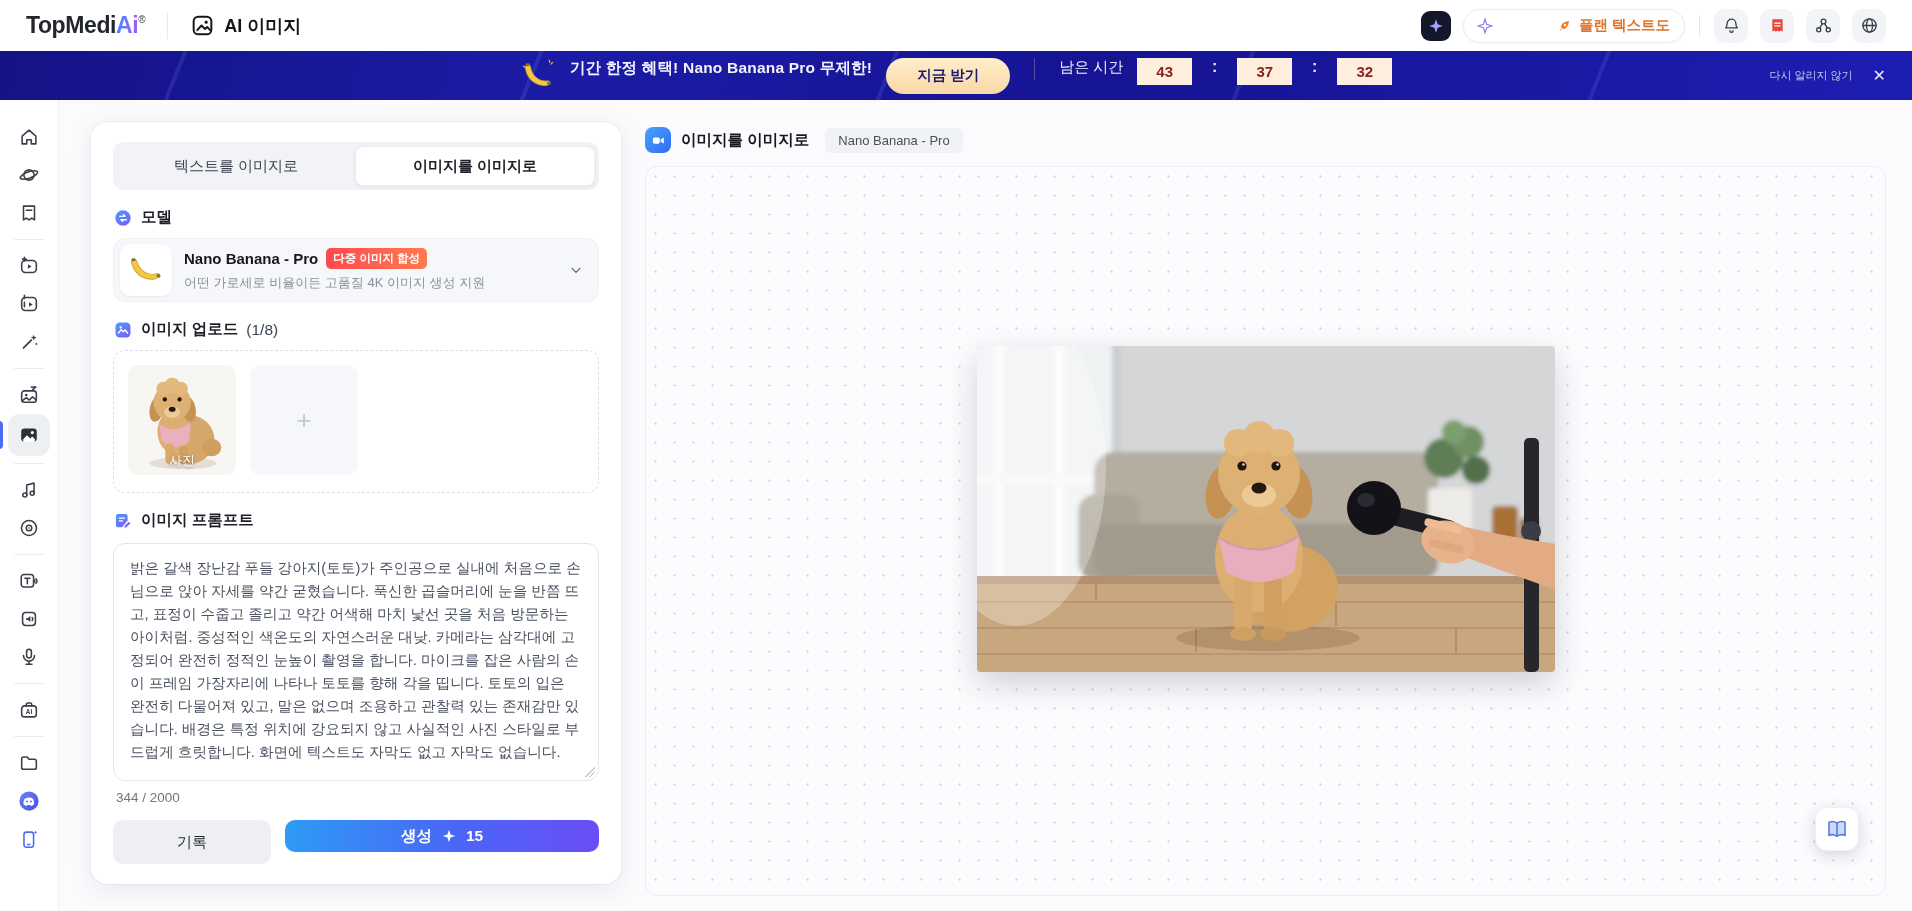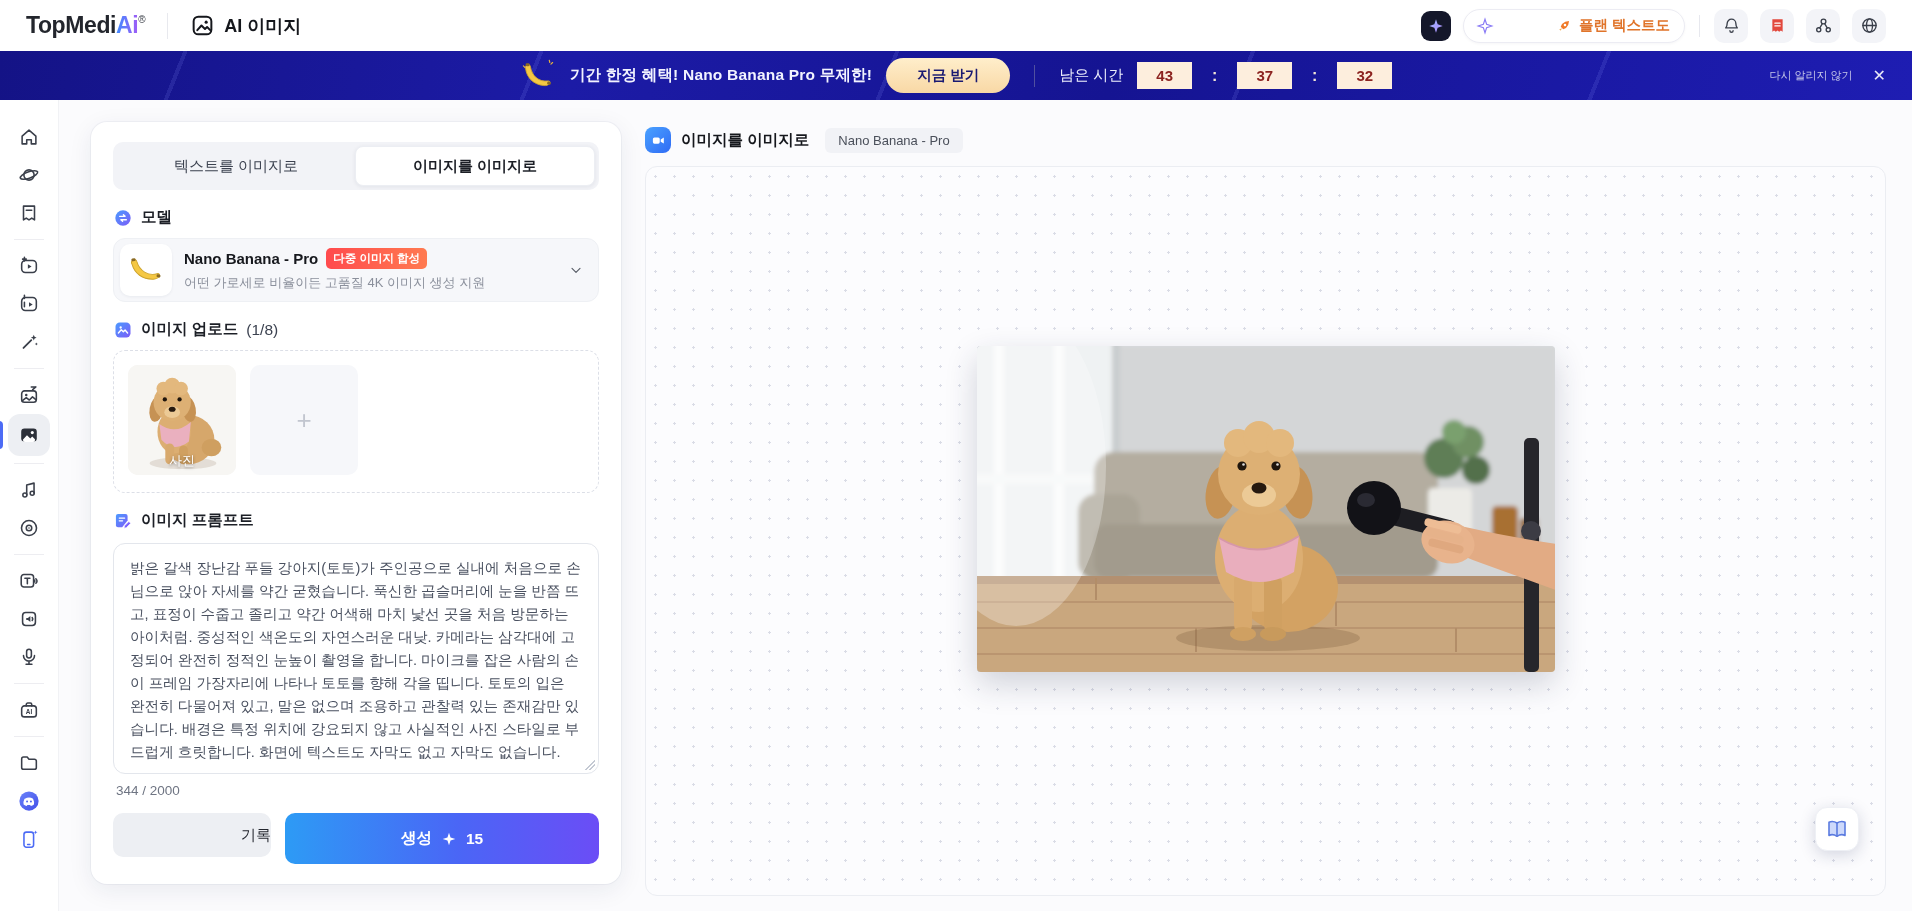--- a/index.html
+++ b/index.html
@@ -18,21 +18,21 @@
   .tb-right { display:flex; align-items:center; gap:12px; }
   .spark-dark { width:30px; height:30px; border-radius:9px; background:#14172a; display:grid; place-items:center; }
   .plan-pill { height:34px; border:1px solid #ececf3; border-radius:17px; background:#fff; display:flex; align-items:center; padding:0 14px 0 12px; gap:62px; box-shadow:0 1px 3px rgba(20,30,60,.04); }
   .plan-label { display:flex; align-items:center; gap:6px; color:#e0742a; font-weight:bold; font-size:14.5px; }
   .tb-sep2 { width:1px; height:22px; background:#e7e8ee; margin:0 2px; }
   .icon-btn { width:34px; height:34px; border-radius:10px; background:#f3f4f8; display:grid; place-items:center; }
 
   
   .promo { position:relative; height:49px; background:linear-gradient(100deg,#141386 0%,#1c1ba6 30%,#151492 58%,#1e1db2 100%); display:flex; align-items:center; justify-content:center; color:#eef0ff; overflow:hidden; }
   .promo::before { content:""; position:absolute; inset:0; background:repeating-linear-gradient(112deg, transparent 0 170px, rgba(140,150,255,.14) 170px 174px, transparent 174px 330px); pointer-events:none; }
-  .promo-center { display:flex; align-items:center; gap:14px; position:relative; }
+  .promo-center { display:flex; gap:14px; position:relative; }
   .promo-text { font-size:15.5px; color:#f2f3ff; font-weight:bold; letter-spacing:.2px; }
   .cta-btn { background:linear-gradient(180deg,#ffeecb,#f8d8a5); color:#1a1a72; font-weight:bold; font-size:14.5px; padding:8px 31px; border-radius:18px; }
   .promo-sep { width:1px; height:22px; background:#50509f; margin:0 10px; }
   .cd-label { font-size:15px; color:#eceefc; }
   .tbox { min-width:29px; height:27px; padding:0 19px; background:#fdeedd; color:#8c2320; font-weight:bold; font-size:15px; border-radius:0; display:grid; place-items:center; }
   .tcolon { color:#f3e8d6; font-weight:bold; margin:0 6px; }
   .promo-right { position:absolute; right:26px; top:0; height:100%; display:flex; align-items:center; gap:20px; }
   .dismiss { color:#c6c7e9; font-size:11px; }
   .close-x { color:#e9e9f7; font-size:16px; line-height:1; }
 
@@ -67,22 +67,22 @@
   .up-thumb { width:108px; height:110px; border-radius:10px; overflow:hidden; position:relative; background:#f3f2ef; flex:none; }
   .up-thumb svg { width:100%; height:100%; display:block; }
   .photo-tag { position:absolute; bottom:5px; left:0; right:0; text-align:center; color:#fff; font-size:13px; text-shadow:0 1px 3px rgba(0,0,0,.5); }
   .up-add { width:108px; height:110px; border-radius:10px; background:#f6f7fa; display:grid; place-items:center; color:#c2c6cf; font-size:26px; font-weight:300; }
   .prompt-box { border:1px solid #e3e6ec; border-radius:12px; margin-top:2px; position:relative; flex:1; overflow:hidden; }
   .prompt-box textarea { width:100%; height:100%; border:none; outline:none; resize:none; padding:13px 16px; font-family:inherit; font-size:14.6px; line-height:1.58; color:#4a5160; background:transparent; }
   .grip { position:absolute; right:3px; bottom:3px; width:12px; height:12px; background:
       linear-gradient(135deg, transparent 0 55%, #c4c9d3 55% 63%, transparent 63% 75%, #c4c9d3 75% 83%, transparent 83%); }
   .counter { color:#6f7583; font-size:13.5px; margin:9px 0 0 3px; }
   .actions { display:flex; gap:14px; margin-top:15px; flex:none; }
-  .btn-history { width:158px; height:44px; background:#edeff3; border-radius:10px; font-size:15px; color:#23262e;text-align:right; }
-  .btn-generate { flex:1; height:51px; border-radius:10px; background:linear-gradient(90deg,#2d9bf5,#4a66f6 55%,#6b4df6); color:#fff; font-size:15.5px; font-weight:bold; display:flex; align-items:center; justify-content:center; gap:9px; }
+  .btn-history { width:158px; height:44px; background:#edeff3; border-radius:10px; font-size:15px; color:#23262e; }
+  .btn-generate { flex:1; height:32px; border-radius:10px; background:linear-gradient(90deg,#2d9bf5,#4a66f6 55%,#6b4df6); color:#fff; font-size:15.5px; font-weight:bold; display:flex; align-items:center; justify-content:center; gap:9px; }
 
   
   .canvas-col { flex:1; display:flex; flex-direction:column; }
   .canvas-header { display:flex; align-items:center; gap:10px; margin:5px 0 13px; }
   .ch-icon { width:26px; height:26px; border-radius:8px; background:linear-gradient(135deg,#4aa2ff,#2f6bf5); display:grid; place-items:center; }
   .ch-title { font-weight:bold; font-size:15.5px; color:#15171c; }
   .ch-chip { background:#f1f2f6; border-radius:6px; padding:5px 13px; font-size:13px; color:#4a4f5a; margin-left:6px; }
   .canvas { flex:1; border:1px solid #ebedf2; border-radius:12px; margin-bottom:15px; position:relative; overflow:hidden;
       background-color:#fcfcfe;
       background-image:radial-gradient(circle,#dadce6 1.1px,transparent 1.3px);

